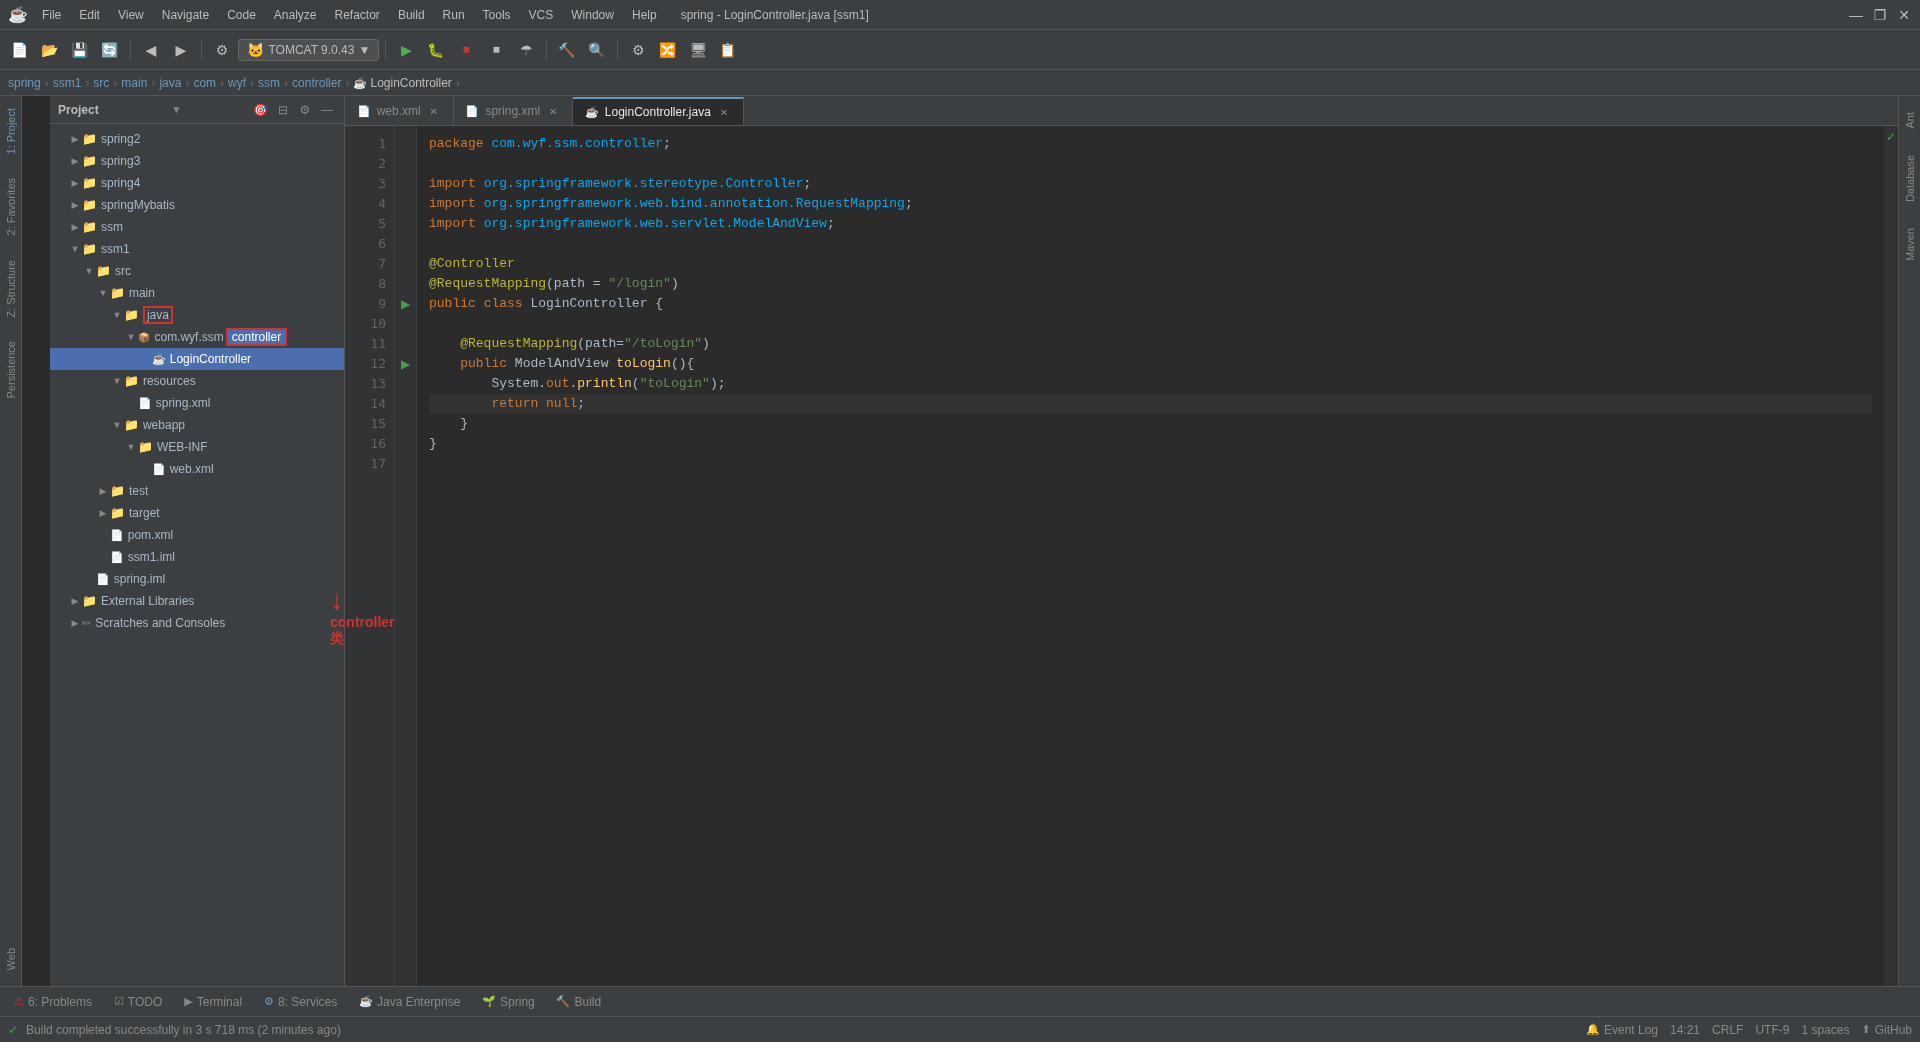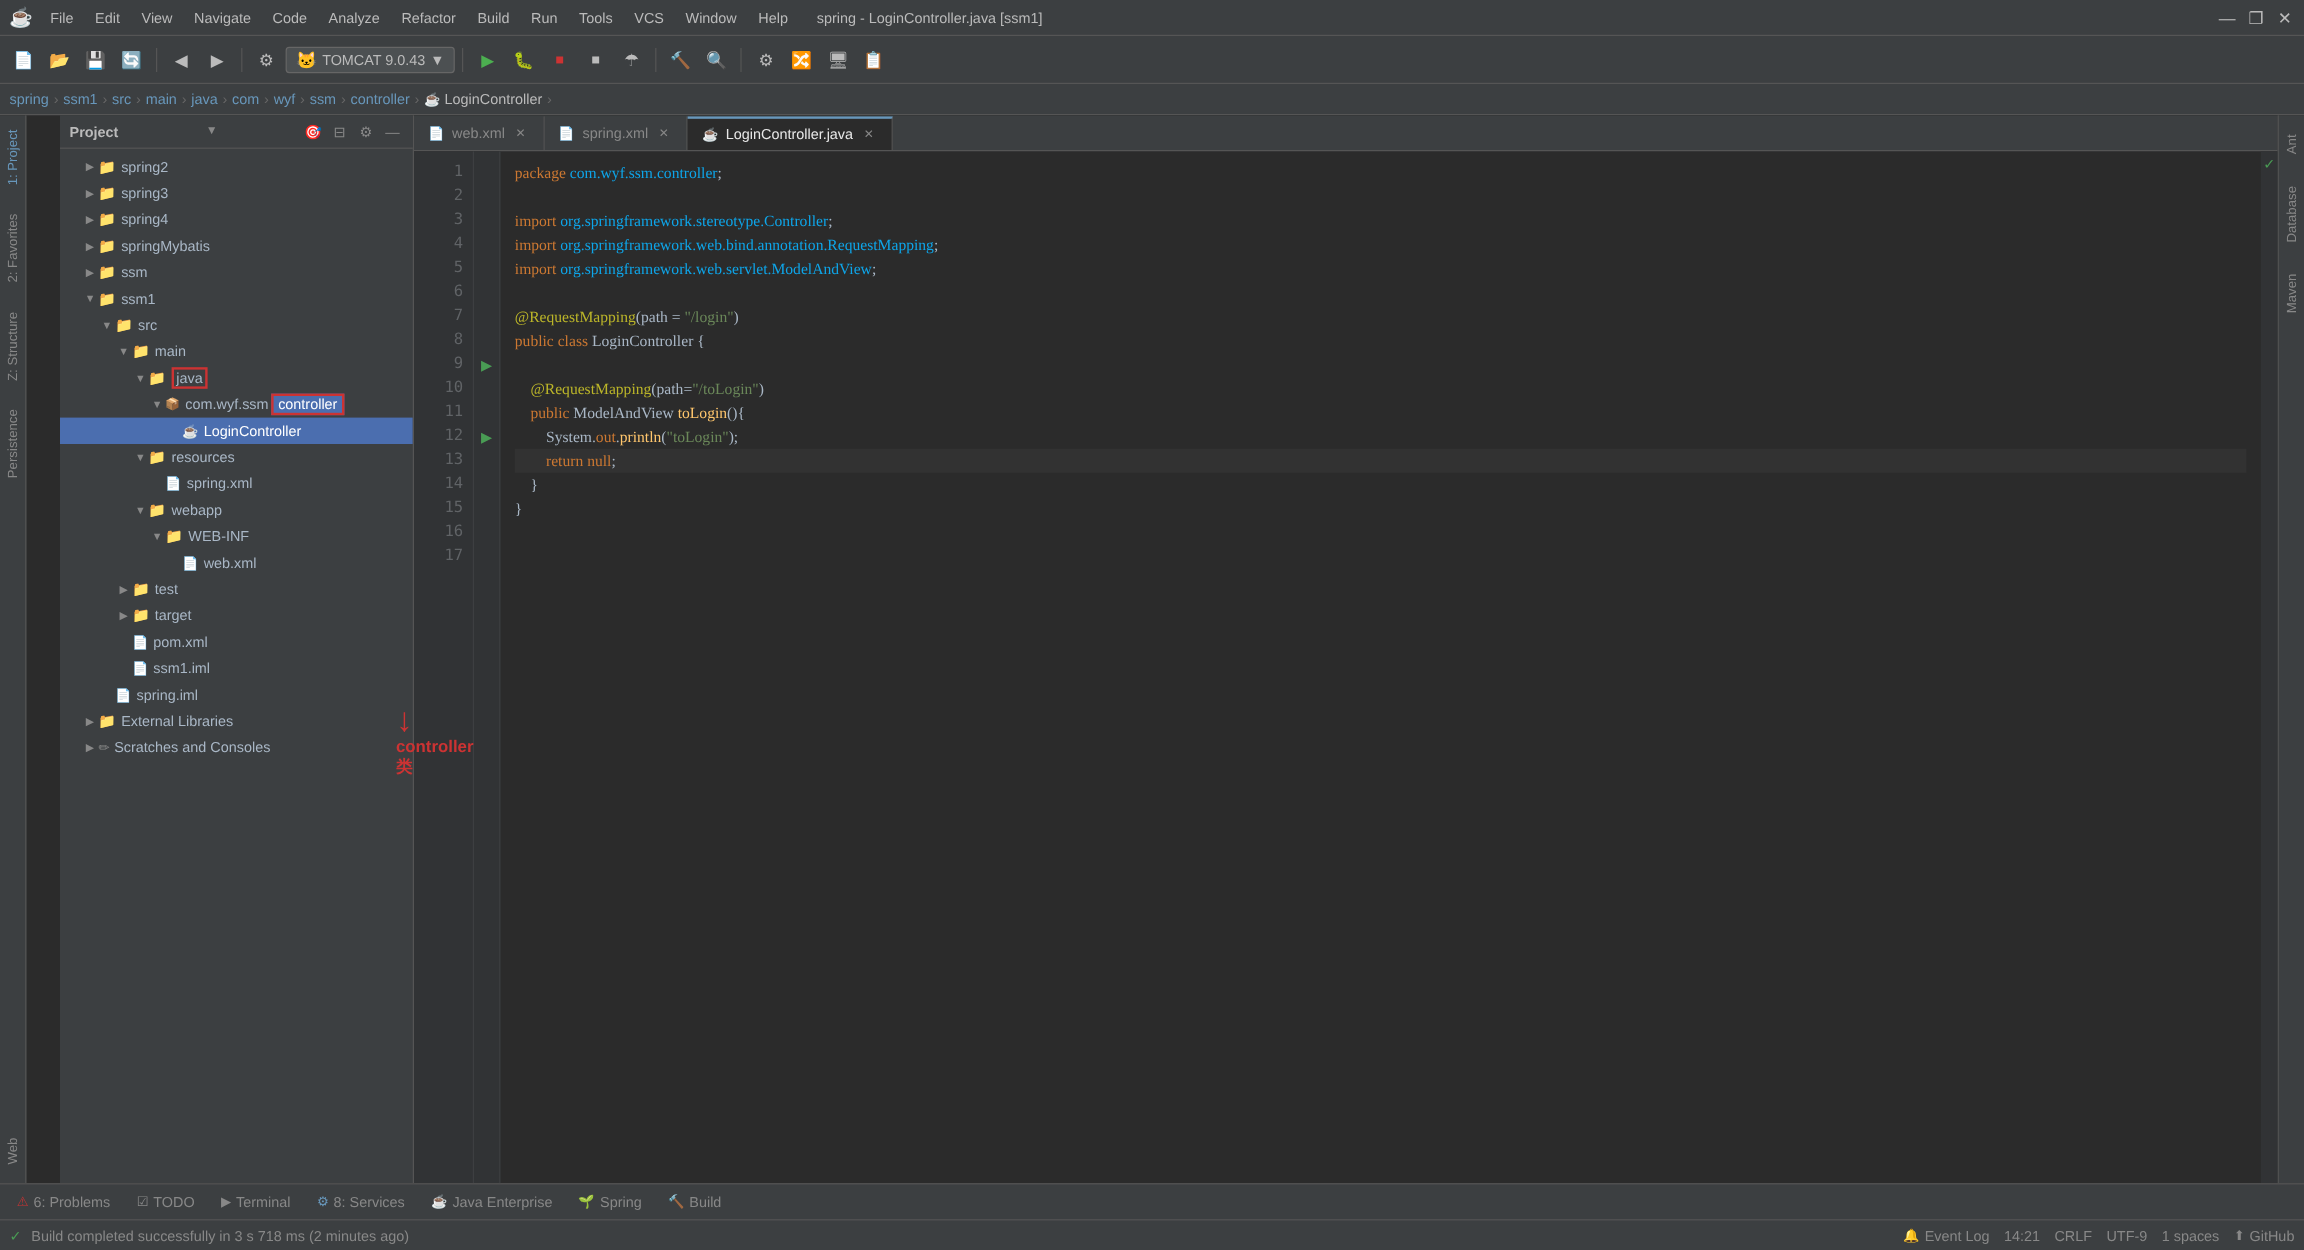--- a/index.html
+++ b/index.html
@@ -42,21 +42,21 @@
     
     .editor-area { flex: 1; display: flex; flex-direction: column; background: #2b2b2b; }
     .tabs-bar { height: 30px; background: #3c3f41; display: flex; align-items: flex-end; border-bottom: 1px solid #555; }
     .tab { height: 28px; display: flex; align-items: center; padding: 0 12px; gap: 6px; font-size: 12px; color: #888; cursor: pointer; border-right: 1px solid #555; background: #3c3f41; }
     .tab.active { background: #2b2b2b; color: #e8e8e8; border-top: 2px solid #6897bb; }
     .tab-close { width: 14px; height: 14px; display: flex; align-items: center; justify-content: center; border-radius: 2px; font-size: 10px; color: #888; }
 
     
     .code-editor { flex: 1; display: flex; overflow: hidden; position: relative; }
     .line-numbers { width: 50px; background: #313335; color: #606366; font-family: 'Consolas', monospace; font-size: 13px; line-height: 20px; padding: 8px 8px 8px 8px; text-align: right; border-right: 1px solid #3d3f41; user-select: none; }
-    .code-content { flex: 1; padding: 8px 12px; font-family: Liberation Serif, serif; font-size: 13px; line-height: 20px; overflow: auto; }
+    .code-content { flex: 1; padding: 8px 12px; font-family: Liberation Mono, monospace; font-size: 13px; line-height: 20px; overflow: auto; }
     .code-line { height: 20px; white-space: pre; display: flex; align-items: center; }
     .code-line.highlighted-line { background: #323232; }
 
     
     .kw { color: #cc7832; }
     .kw2 { color: #cc7832; }
     .cls { color: #a9b7c6; }
     .ann { color: #bbb529; }
     .method { color: #ffc66d; }
     .pkg { color: #0ea5e9; }
@@ -451,20 +451,23 @@
           <div class="code-line">
             <span class="kw">import</span>&nbsp;<span class="pkg">org.springframework.stereotype.Controller</span><span class="plain">;</span>
           </div>
           <div class="code-line">
             <span class="kw">import</span>&nbsp;<span class="pkg">org.springframework.web.bind.annotation.RequestMapping</span><span class="plain">;</span>
           </div>
           <div class="code-line">
             <span class="kw">import</span>&nbsp;<span class="pkg">org.springframework.web.servlet.ModelAndView</span><span class="plain">;</span>
           </div>
           <div class="code-line">&nbsp;</div>
+          <div class="code-line">
+            <span class="ann">@Controller</span>
+          </div>
           <div class="code-line">
             <span class="ann">@RequestMapping</span><span class="plain">(path = </span><span style="color:#6a8759;">"/login"</span><span class="plain">)</span>
           </div>
           <div class="code-line">
             <span class="kw">public</span>&nbsp;<span class="kw">class</span>&nbsp;<span class="cls">LoginController</span>&nbsp;<span class="plain">{</span>
           </div>
           <div class="code-line">&nbsp;</div>
           <div class="code-line">
             <span class="plain">&nbsp;&nbsp;&nbsp;&nbsp;</span><span class="ann">@RequestMapping</span><span class="plain">(path=</span><span style="color:#6a8759;">"/toLogin"</span><span class="plain">)</span>
           </div>

